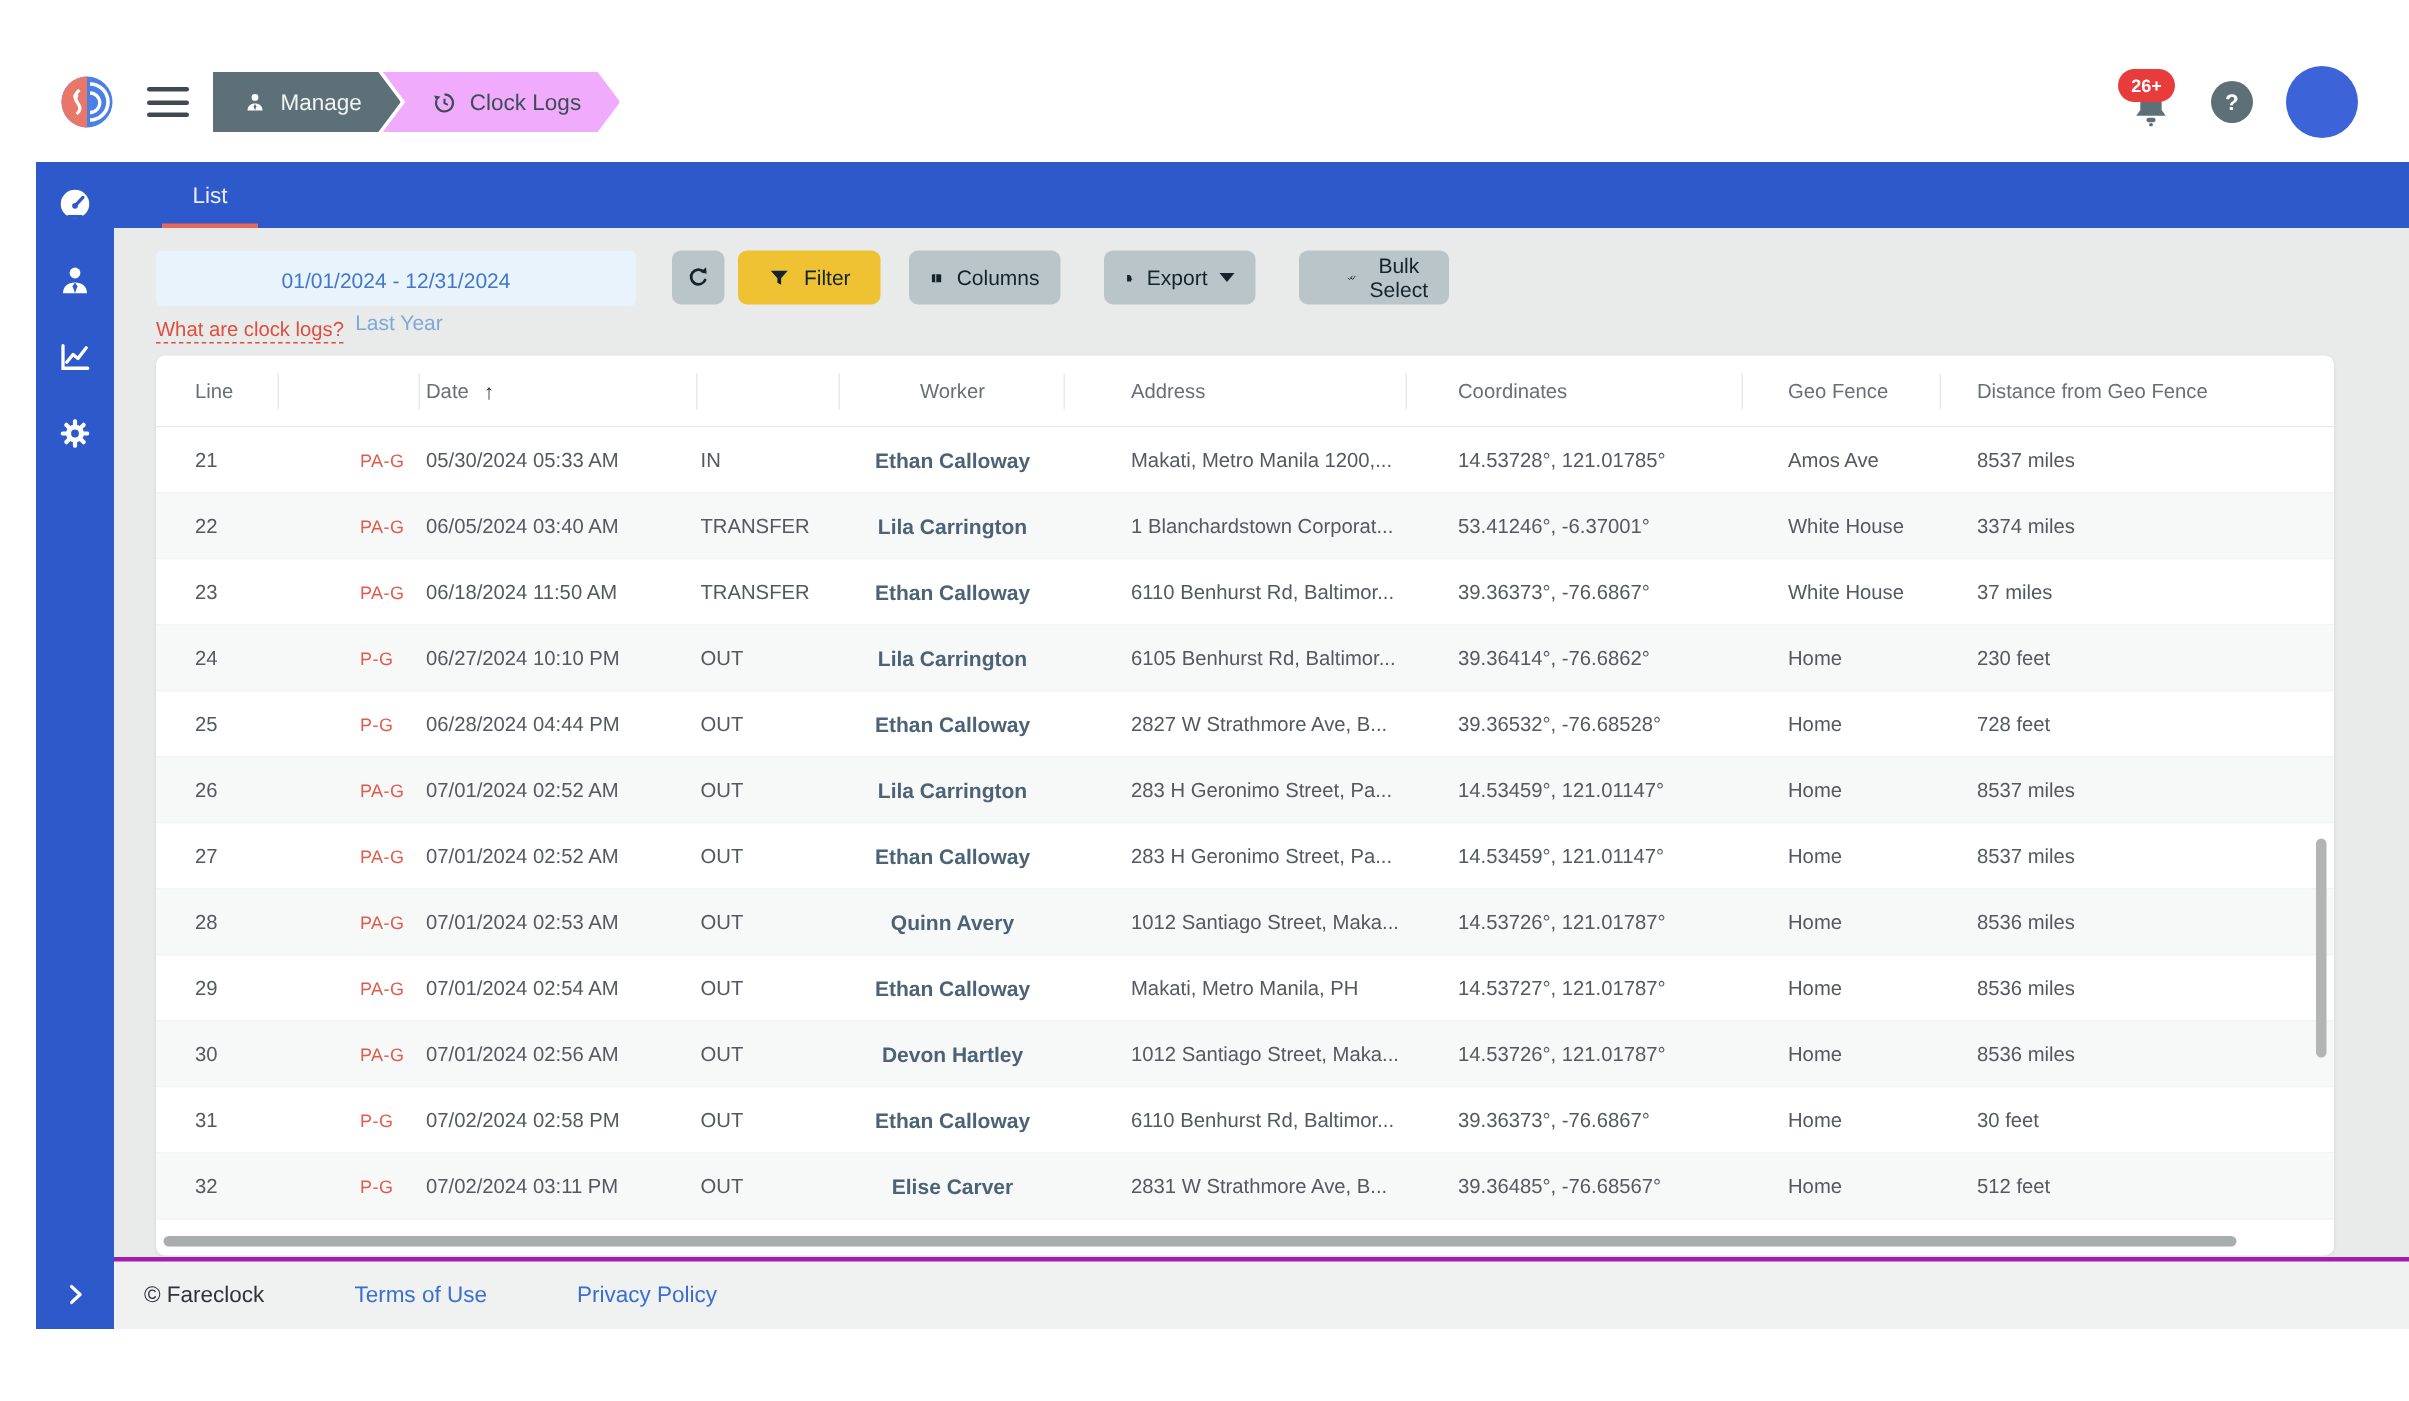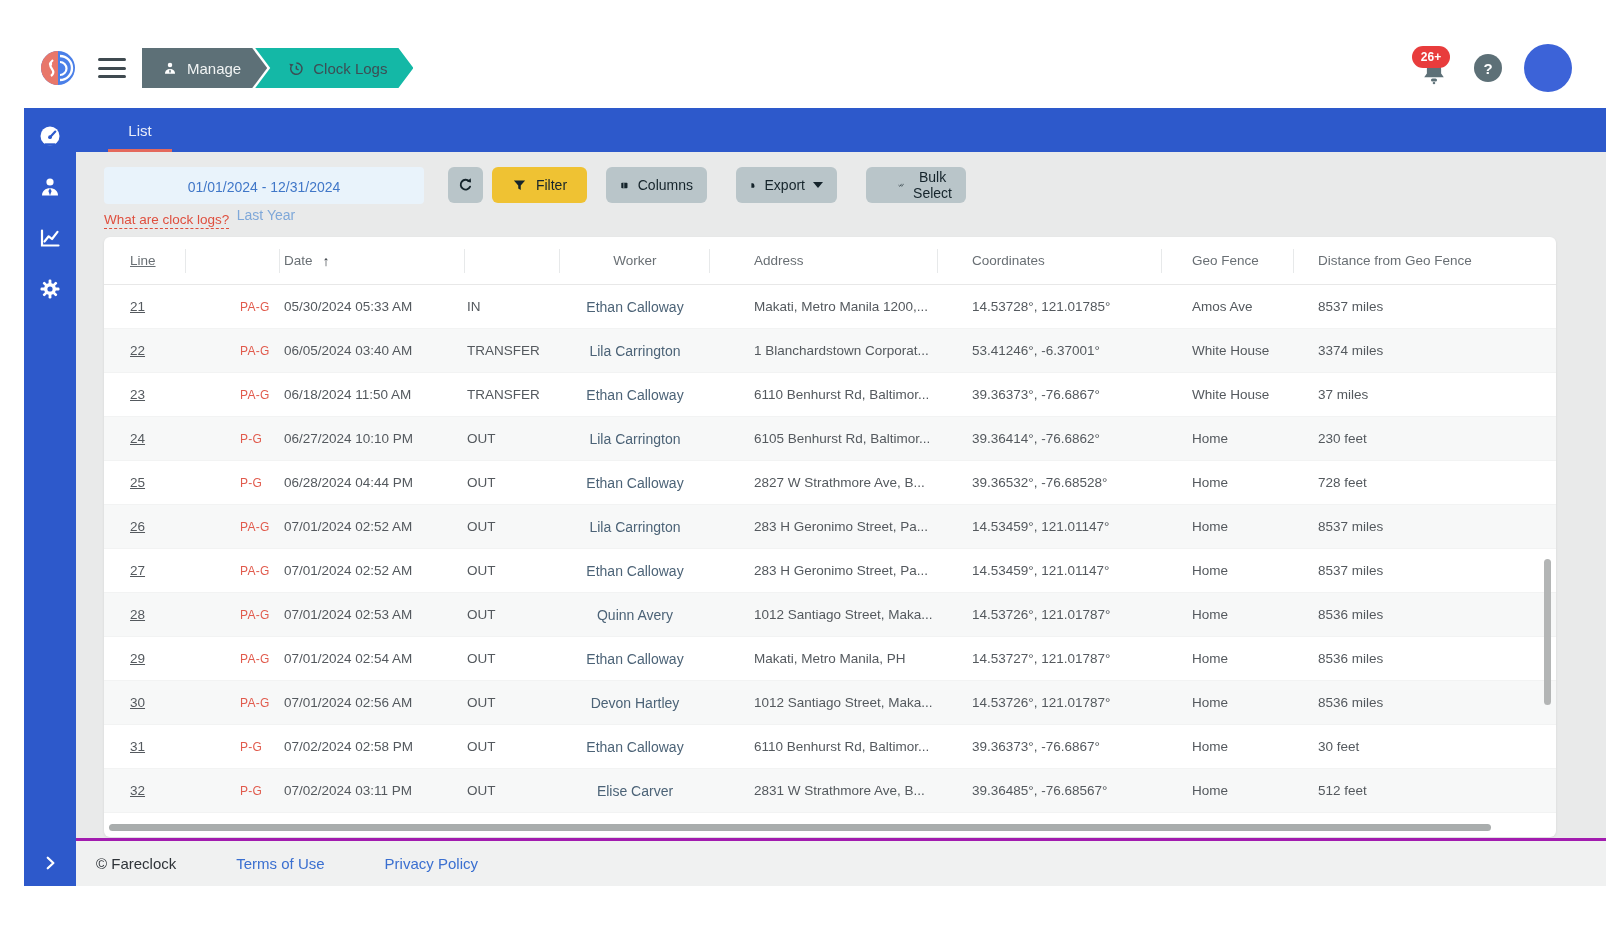--- a/index.html
+++ b/index.html
@@ -9,21 +9,21 @@
   
   .topbar { position:absolute; left:0; top:0; width:1606px; height:108px; background:#ffffff; display:flex; align-items:center; padding:28px 34px 0 38px; }
   .logo { width:40px; height:40px; flex:0 0 auto; }
   .hamburger { margin-left:20px; width:28px; height:20px; display:flex; flex-direction:column; justify-content:space-between; cursor:pointer; }
   .hamburger span { display:block; height:3px; border-radius:2px; background:#3f4a50; }
 
   .breadcrumbs { display:flex; align-items:center; margin-left:16px; }
   .crumb { position:relative; height:40px; display:flex; align-items:center; gap:9px; padding:0 26px 0 20px; font-size:15px; color:#f1f4f4; background:#5d7077; clip-path:polygon(0 0, calc(100% - 15px) 0, 100% 50%, calc(100% - 15px) 100%, 0 100%); }
   .crumb.first { background:#56696f; }
   .crumb + .crumb { margin-left:-12px; padding-left:32px; clip-path:polygon(0 0, calc(100% - 15px) 0, 100% 50%, calc(100% - 15px) 100%, 0 100%, 15px 50%); filter:drop-shadow(-3px 0 0 #ffffff); }
-  .crumb.last { background:#14b8a6; color:#3d4d54; }
+  .crumb.last { background:#f0abfc; color:#3d4d54; }
 
   .topbar-spacer { flex:1; }
   .topbar-right { display:flex; align-items:center; gap:22px; }
   .bell-wrap { position:relative; width:34px; height:36px; cursor:pointer; }
   .bell-wrap svg { position:absolute; left:2px; bottom:0; }
   .badge { position:absolute; left:-6px; top:-4px; min-width:38px; height:22px; background:#e83c3c; color:#ffffff; font-size:12px; font-weight:bold; border-radius:12px; display:flex; align-items:center; justify-content:center; padding:0 6px; }
   .help-btn { width:28px; height:28px; border-radius:50%; background:#5d7077; color:#ffffff; font-size:15px; font-weight:bold; display:flex; align-items:center; justify-content:center; cursor:pointer; }
   .avatar { width:48px; height:48px; border-radius:50%; background:#3c63d8; cursor:pointer; }
 
   
@@ -56,23 +56,23 @@
   .table-card { position:absolute; left:28px; top:85px; width:1452px; height:600px; background:#ffffff; border-radius:6px; box-shadow:0 1px 3px rgba(0,0,0,0.08); overflow:hidden; }
   .thead { display:flex; height:48px; align-items:center; border-bottom:1px solid #e8e8e8; }
   .th { font-size:13.5px; color:#696f74; position:relative; }
   .th:not(:last-child)::after { content:""; position:absolute; right:0; top:50%; transform:translateY(-50%); width:1px; height:24px; background:#e7e9ea; }
   .sort-arrow { margin-left:10px; color:#2b3238; font-size:14px; font-weight:bold; }
 
   .tr { display:flex; height:44px; align-items:center; background:#ffffff; border-bottom:1px solid #f2f3f3; cursor:pointer; }
   .tr.alt { background:#f7f8f8; }
   .td { font-size:13.5px; color:#54595e; white-space:nowrap; overflow:hidden; }
   .td.type { font-size:12px; color:#e15b4d; letter-spacing:0.3px; }
-  .td.worker { font-size:14px; font-weight:normal; color:#4c6377; text-align:center; }
-
-  .c0 { width:82px;  padding-left:26px;text-decoration:underline; }
+  .td.worker { font-size:14px; font-weight:bold; color:#4c6377; text-align:center; }
+
+  .c0 { width:82px;  padding-left:26px; }
   .c1 { width:94px;  padding-left:54px; }
   .c2 { width:185px; padding-left:4px; display:flex; align-items:center; }
   .c3 { width:95px;  padding-left:2px; }
   .c4 { width:150px; text-align:center; }
   .c5 { width:228px; padding-left:44px; }
   .c6 { width:224px; padding-left:34px; }
   .c7 { width:132px; padding-left:30px; }
   .c8 { flex:1; padding-left:24px; }
 
   .vscroll { position:absolute; right:5px; top:322px; width:7px; height:146px; border-radius:4px; background:#b3b5b5; }

